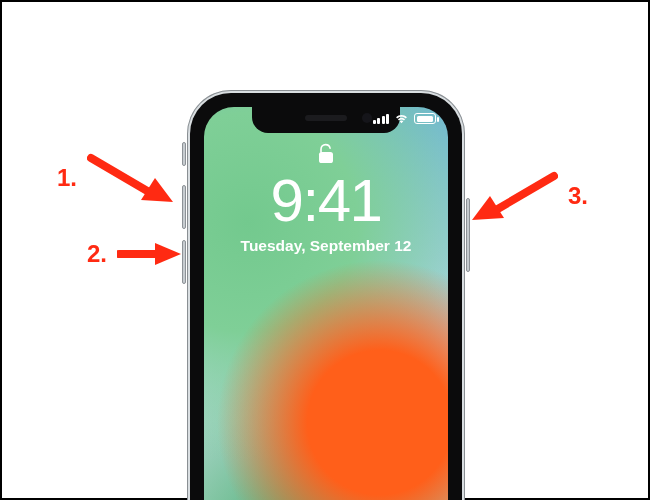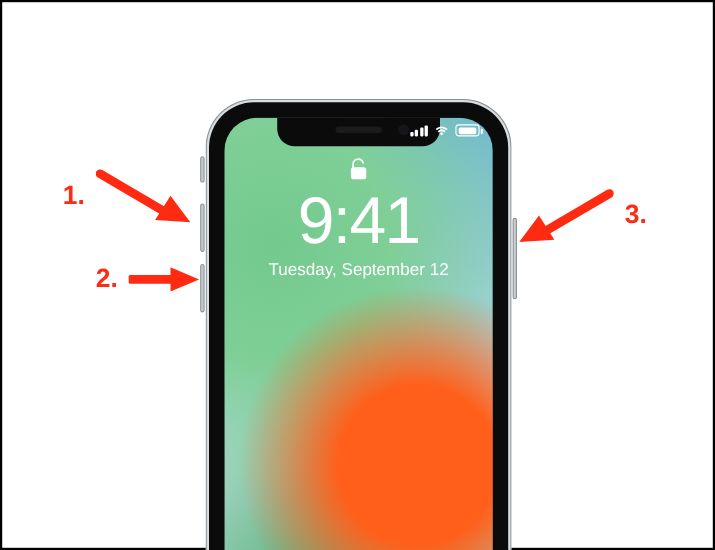--- a/index.html
+++ b/index.html
@@ -130,21 +130,21 @@
   .time {
     margin-top: 6px;
     font-size: 60px;
     font-weight: 300;
     letter-spacing: -1.5px;
     line-height: 1;
   }
   .date {
     margin-top: 6px;
     font-size: 15.5px;
-    font-weight: 400;
+    font-weight: 700;
   }
   
   .side-btn {
     position: absolute;
     background: #c7ccd0;
     border: 1px solid #8d9297;
     width: 4px;
     border-radius: 2px;
   }
   .btn-mute   { left: -5px; top: 52px;  height: 24px; }

